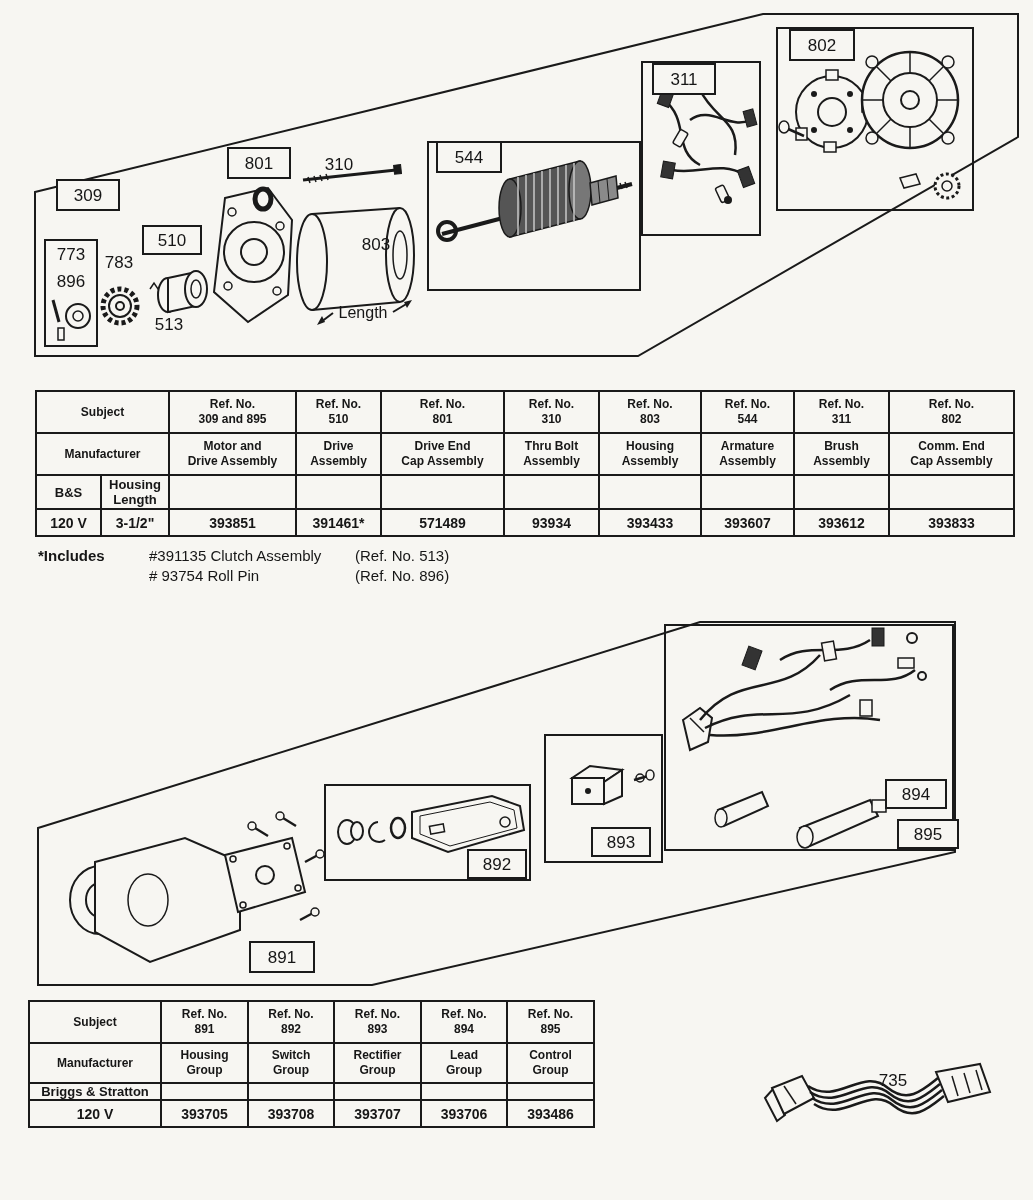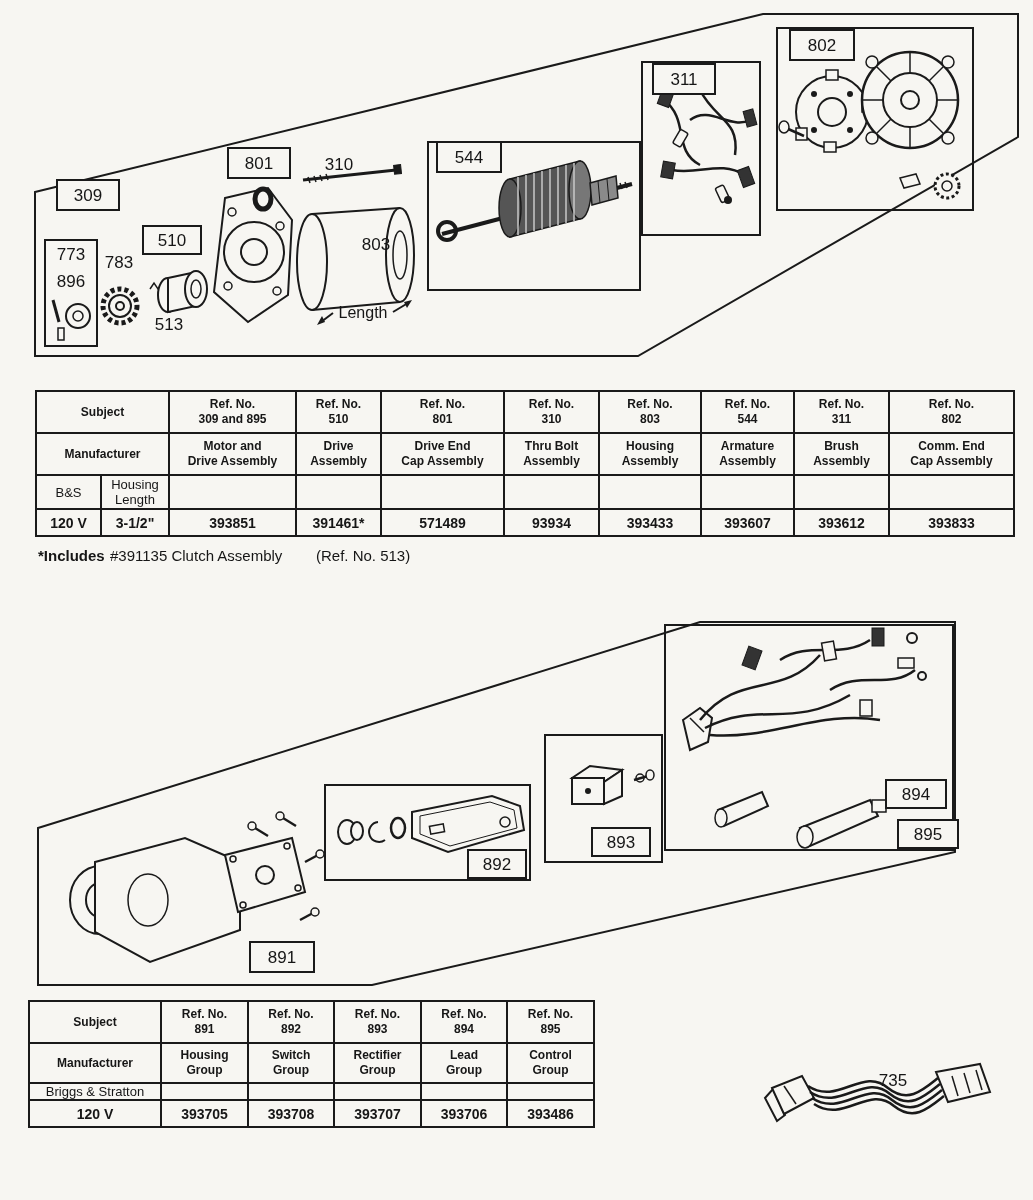--- a/index.html
+++ b/index.html
@@ -15,33 +15,33 @@
   svg.d2 { top: 600px; }
   svg.cable { left: 740px; top: 1058px; }
   svg text { font-family: "Liberation Sans", sans-serif; font-size: 17px; fill: #161616; }
   svg text.callout { font-size: 17px; }
   svg text.lab { font-size: 16px; }
 
   table { border-collapse: collapse; position: absolute; table-layout: fixed; }
   th, td { border: 2px solid #1a1a1a; text-align: center; vertical-align: middle; padding: 0 2px; overflow: hidden; }
   th { font-size: 12px; font-weight: bold; }
   td { font-size: 14px; font-weight: bold; }
-  td.b { font-size: 13px; font-weight: normal; text-align: center; }
+  td.b { font-size: 13px; font-weight: bold; text-align: center; }
   .ml { white-space: pre-line; line-height: 15px; }
   .t1 { left: 35px; top: 390px; width: 978px; }
   .t2 { left: 28px; top: 1000px; width: 565px; }
   .t1 tr.r1 { height: 42px; } .t1 tr.r2 { height: 42px; }
   .t1 tr.r3 { height: 34px; } .t1 tr.r4 { height: 27px; }
   .t2 tr.r1 { height: 42px; } .t2 tr.r2 { height: 40px; }
   .t2 tr.r3 { height: 14px; } .t2 tr.r4 { height: 27px; }
 
   .footnotes { position: absolute; left: 38px; top: 546px; font-size: 15px; line-height: 20px; }
   .fline { display: flex; }
   .fline .lead { width: 72px; font-weight: bold; }
-  .fline .item { width: 206px; }
+  .fline .item { width: 206px; margin-left: 39px; }
 </style>
 </head>
 <body>
 
 <div class="page">
 
   <svg class="layer d1" width="1033" height="382" viewBox="0 0 1033 382">
 
     <path d="M35 192 L763 14 L1018 14 L1018 137 L638 356 L35 356 Z" fill="none" stroke="#1a1a1a" stroke-width="2"></path>
 
@@ -279,20 +279,25 @@
     </tr>
   </tbody>
     </table>
 
   <div class="footnotes">
     <div class="fline">
       <span class="lead">*Includes</span>
       <span class="item">#391135 Clutch Assembly</span>
       <span class="ref">(Ref. No. 513)</span>
     </div>
+    <div class="fline">
+      <span class="lead"></span>
+      <span class="item"># 93754 Roll Pin</span>
+      <span class="ref">(Ref. No. 896)</span>
+    </div>
   </div>
 
   <svg class="layer d2" width="1033" height="400" viewBox="0 0 1033 400">
     <path d="M38 228 L700 22 L955 22 L955 252 L372 385 L38 385 Z" fill="none" stroke="#1a1a1a" stroke-width="2"></path>
 
     <rect x="325" y="185" width="205" height="95" fill="none" stroke="#1a1a1a" stroke-width="2"></rect>
     <rect x="545" y="135" width="117" height="127" fill="none" stroke="#1a1a1a" stroke-width="2"></rect>
     <rect x="665" y="25" width="288" height="225" fill="none" stroke="#1a1a1a" stroke-width="2"></rect>
 
     <g stroke="#1a1a1a" fill="#f7f6f2">

